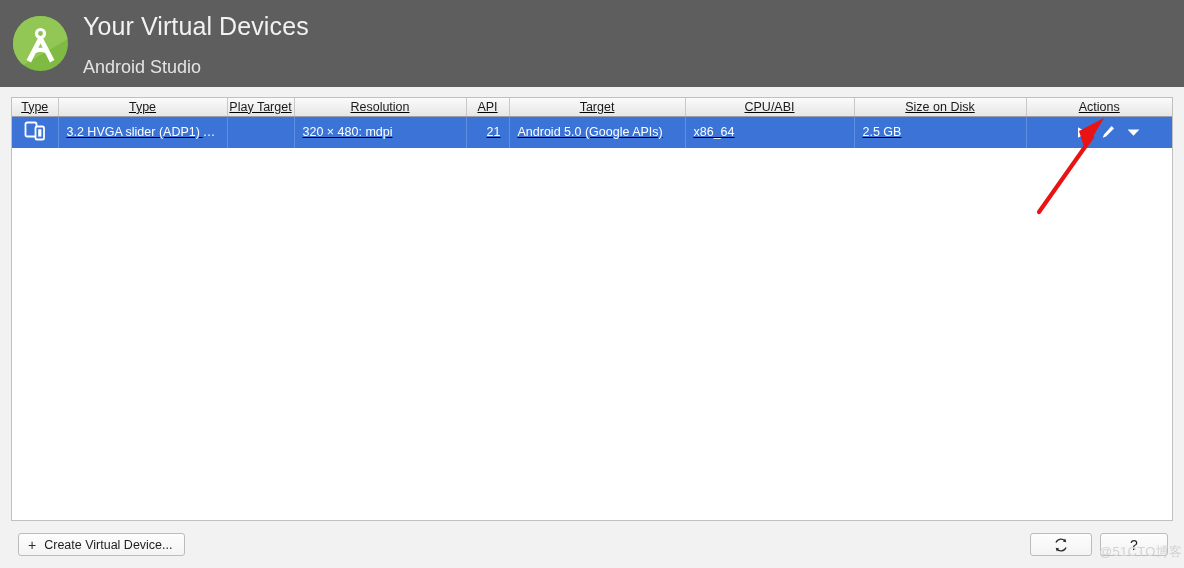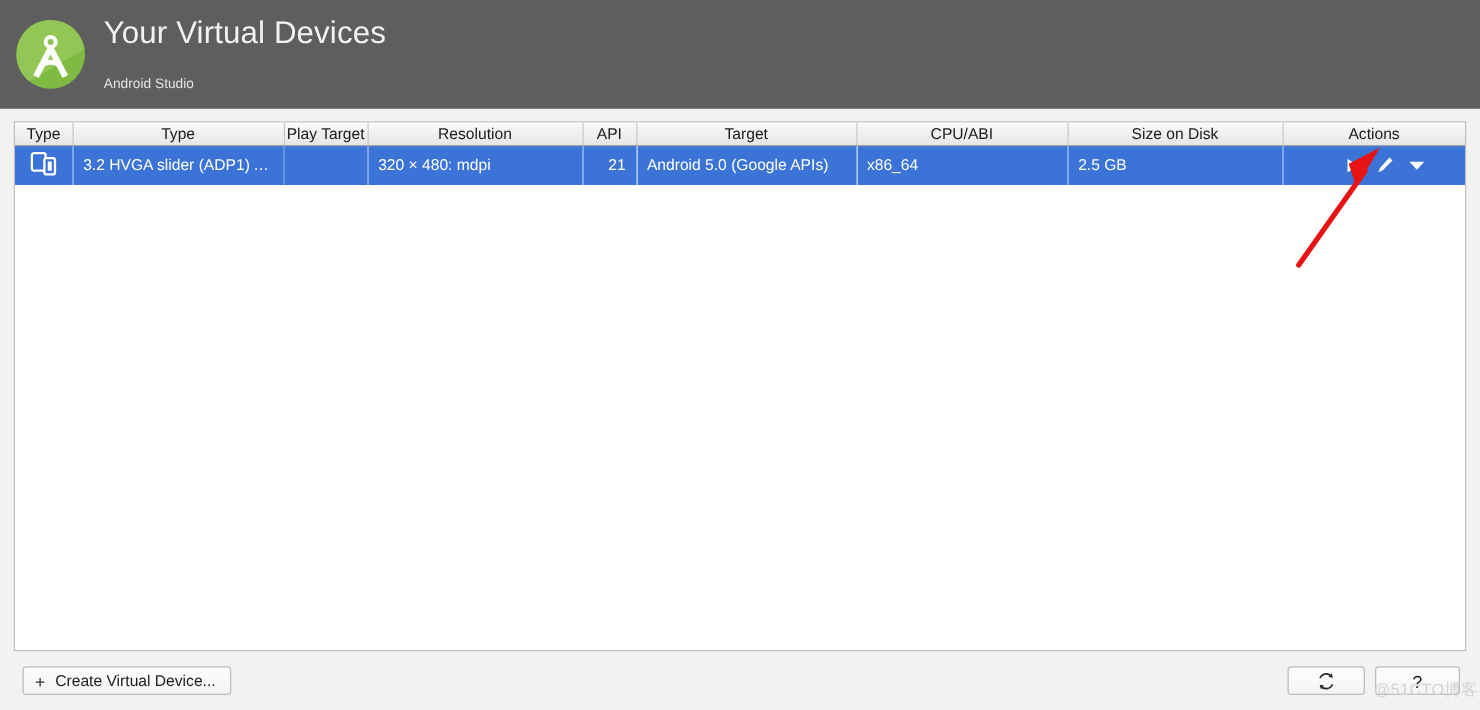--- a/index.html
+++ b/index.html
@@ -55,21 +55,21 @@
     gap: 16px;
   }
   .header-title {
     font-size: 25px;
     color: #f2f2f2;
     line-height: 28px;
     font-weight: 400;
     letter-spacing: 0.1px;
   }
   .header-sub {
-    font-size: 11px;
+    font-size: 18px;
     color: #e4e4e4;
     line-height: 16px;
     margin-top: 3px;
   }
 
   
   .table-wrap {
     position: absolute;
     left: 11px;
     top: 97px;
@@ -78,20 +78,21 @@
     background: #ffffff;
     border: 1px solid #c0c0c0;
     box-sizing: border-box;
     overflow: hidden;
   }
   table.devices {
     width: 100%;
     border-collapse: collapse;
     table-layout: fixed;
     font-size: 12.5px;
+    text-decoration: underline;
   }
   table.devices thead th {
     height: 18px;
     background: linear-gradient(to bottom, #fbfbfb 0%, #efefef 55%, #e6e6e6 100%);
     border-right: 1px solid #c8c8c8;
     border-bottom: 1px solid #9aa0a6;
     color: #1a1a1a;
     font-weight: 400;
     font-size: 12.5px;
     padding: 0;

